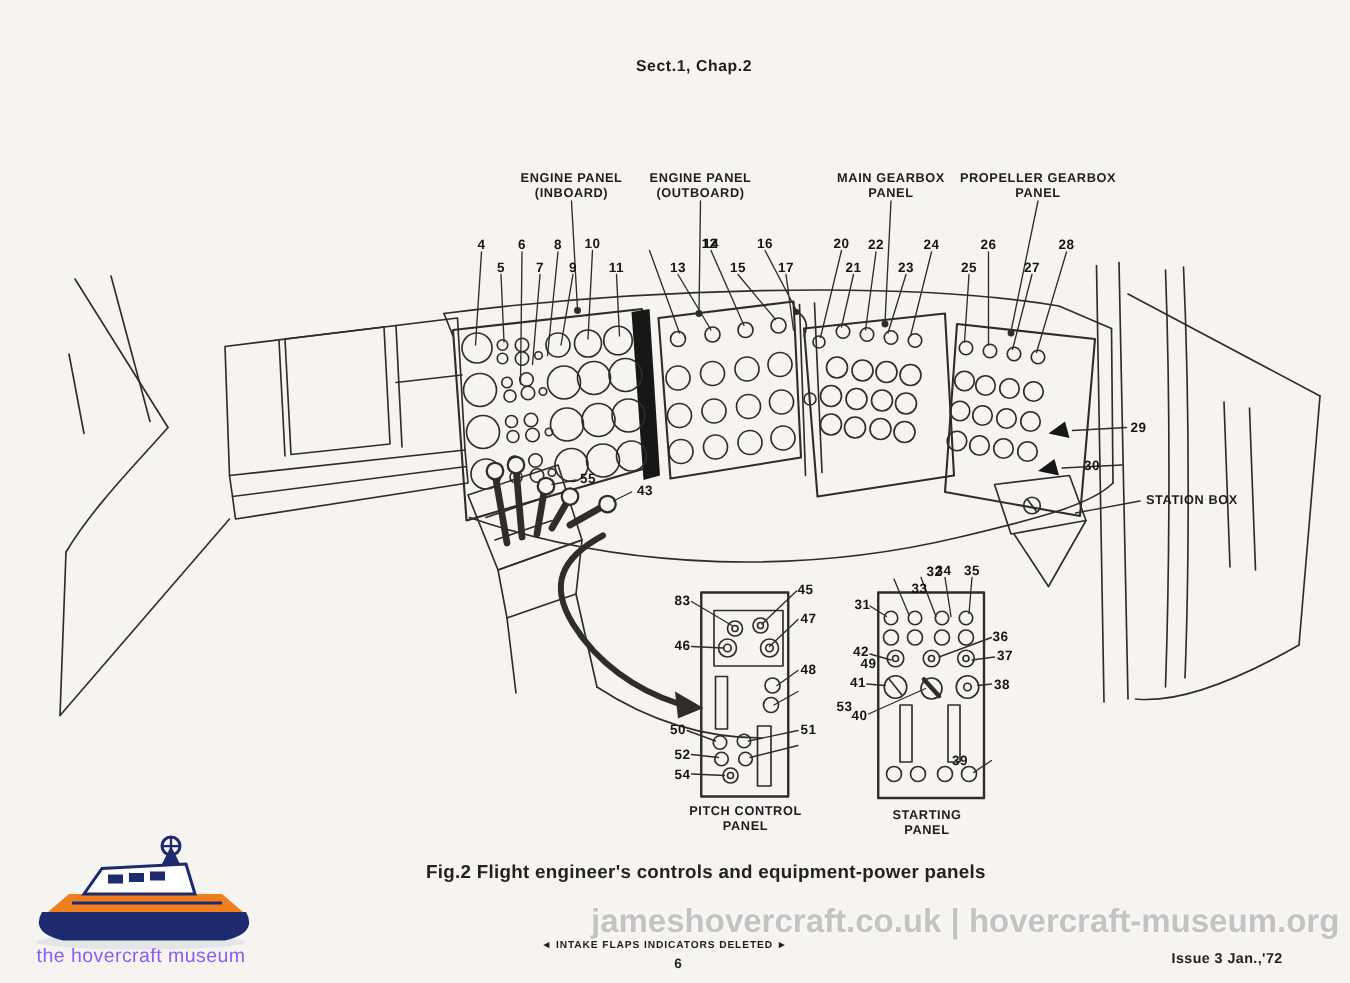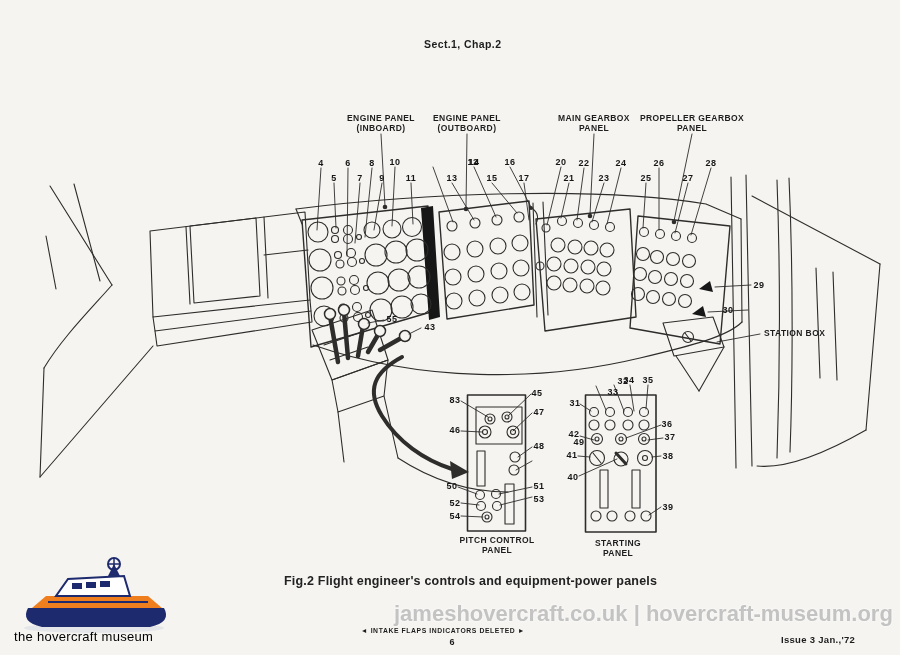--- a/index.html
+++ b/index.html
@@ -19,22 +19,22 @@
   .sideline{font-weight:bold;font-size:8.5px;letter-spacing:.4px;line-height:11px;}
   .note-ind{margin-left:19px;}
   .caption{font-weight:bold;font-size:12.5px;letter-spacing:.2px;color:#222;}
   .subcap{font-weight:bold;font-size:6.8px;letter-spacing:.6px;transform:translateX(-50%);}
   .pageno{font-weight:bold;font-size:9px;transform:translateX(-50%);}
   .issue{font-weight:bold;font-size:9.5px;letter-spacing:.3px;}
   .watermark{position:absolute;left:394px;top:601px;
              font-weight:bold;font-size:22px;letter-spacing:0;
              color:rgba(158,158,158,.6);text-shadow:0 0 3px rgba(255,255,255,.9);}
   .logo{position:absolute;left:12px;top:556px;width:160px;}
-  .logotext{position:absolute;left:14px;top:629px;width:160px;text-align:left;
-            font-size:13px;color:#000000;letter-spacing:.3px;}
+  .logotext{position:absolute;left:14px;top:629px;width:160px;text-align:center;
+            font-size:13px;color:#8b5cf6;letter-spacing:.3px;}
 </style>
 </head>
 <body>
 
 <div id="stage">
 
   <svg width="900" height="655" viewBox="0 0 900 655">
     <g stroke="#2e2d2b" stroke-width="1.1" fill="none" stroke-linecap="round" stroke-linejoin="round">
 
       <g>
@@ -361,36 +361,36 @@
       <div class="callout" style="left: 759px; top: 285px;">29</div>
       <div class="callout" style="left: 728px; top: 310px;">30</div>
       <div class="callout" style="left: 575px; top: 403px;">31</div>
       <div class="callout" style="left: 594px; top: 381px; margin-left: 29px;">32</div>
       <div class="callout" style="left: 613px; top: 380px; margin-top: 12px;">33</div>
       <div class="callout" style="left: 629px; top: 380px;">34</div>
       <div class="callout" style="left: 648px; top: 380px;">35</div>
       <div class="callout" style="left: 667px; top: 424px;">36</div>
       <div class="callout" style="left: 670px; top: 437px;">37</div>
       <div class="callout" style="left: 668px; top: 456px;">38</div>
-      <div class="callout" style="left: 668px; top: 507px; text-align: right;">39</div>
+      <div class="callout" style="left: 640px; top: 507px; text-align: right;">39</div>
       <div class="callout" style="left: 573px; top: 477px; text-align: center;">40</div>
       <div class="callout" style="left: 572px; top: 455px;">41</div>
       <div class="callout" style="left: 574px; top: 434px;">42</div>
       <div class="callout" style="left: 430px; top: 327px;">43</div>
       <div class="callout" style="left: 392px; top: 319px;">55</div>
       <div class="callout" style="left: 455px; top: 400px;">83</div>
       <div class="callout" style="left: 537px; top: 393px;">45</div>
       <div class="callout" style="left: 455px; top: 430px;">46</div>
       <div class="callout" style="left: 539px; top: 412px;">47</div>
       <div class="callout" style="left: 539px; top: 446px;">48</div>
       <div class="callout" style="left: 539px; top: 442px; margin-left: 40px;">49</div>
       <div class="callout" style="left: 452px; top: 486px;">50</div>
       <div class="callout" style="left: 539px; top: 486px;">51</div>
       <div class="callout" style="left: 455px; top: 503px;">52</div>
-      <div class="callout" style="left: 539px; top: 499px;">53</div>
+      <div class="callout" style="left: 539px; top: 471px; padding-left: 48px;">53</div>
       <div class="callout" style="left: 455px; top: 516px;">54</div>
     </div>
 
   <div class="txt caption" style="left:284px;top:574px">Fig.2 Flight engineer's controls and equipment-power panels</div>
   <div class="watermark">jameshovercraft.co.uk | hovercraft-museum.org</div>
   <div class="txt subcap" style="left:443px;top:627px">◄ INTAKE FLAPS INDICATORS DELETED ►</div>
   <div class="txt pageno" style="left:452px;top:637px">6</div>
   <div class="txt issue" style="left:781px;top:634px">Issue 3   Jan.,'72</div>
 
   <div class="logo">

